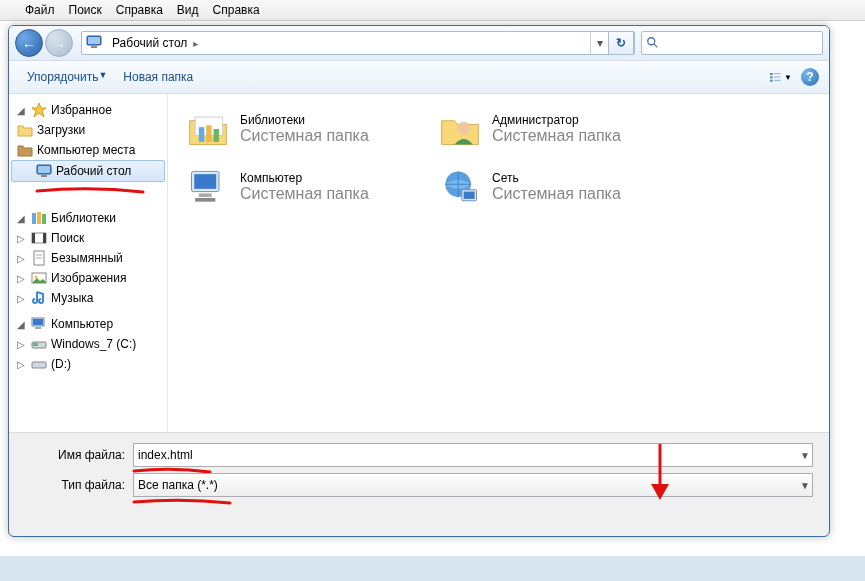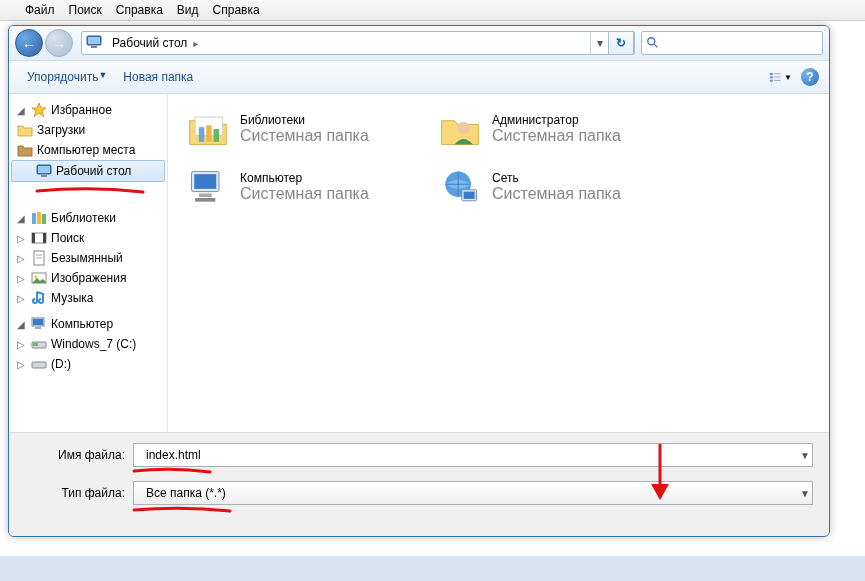--- a/index.html
+++ b/index.html
@@ -38,23 +38,23 @@
 .tree-item.selected{background:linear-gradient(#e8f2fc,#d4e6f8);border:1px solid #a0c4e8;border-radius:2px;margin:0 2px;padding-left:24px}
 .tree-item .exp{width:10px;color:#666;font-size:10px}
 .tree-item .ticon{width:16px;height:16px;display:flex;align-items:center;justify-content:center}
 .files-pane{flex:1;padding:10px 12px;overflow:auto;position:relative}
 .file-grid{display:flex;flex-wrap:wrap;gap:8px 4px}
 .file-item{width:240px;display:flex;align-items:center;gap:8px;padding:4px}
 .file-item .big-icon{width:48px;height:42px;display:flex;align-items:center;justify-content:center;flex-shrink:0}
 .file-item .meta .name{color:#000}
 .file-item .meta .sub{color:#888;font-size:16px}
 .bottom-fields{padding:10px 16px 4px 16px;background:#f0f0f0;border-top:1px solid #dcdcdc}
-.field-row{display:flex;align-items:center;margin-bottom:14px}
+.field-row{display:flex;align-items:center;margin-bottom:6px}
 .field-row .lbl{width:100px;text-align:right;padding-right:8px}
-.field-row .combo{flex:1;height:22px;border:1px solid #abadb3;background:#fff;display:flex;align-items:center;padding:0 12px;position:relative}
+.field-row .combo{flex:1;height:22px;border:1px solid #abadb3;background:#fff;display:flex;align-items:center;padding:0 4px;position:relative}
 .field-row .combo .dd{position:absolute;right:2px;color:#555;font-size:10px}
 .field-row input.fn{border:0;outline:0;flex:1;font-family:inherit;font-size:12px;padding:0}
 .dlg-footer{display:flex;align-items:center;padding:8px 16px 10px 16px;background:#f0f0f0}
 .red-arrow{position:absolute;right:154px;top:414px;pointer-events:none}
 
 .svg16{width:16px;height:16px}
 .svg48{width:44px;height:40px}
 </style>
 </head>
 <body>

